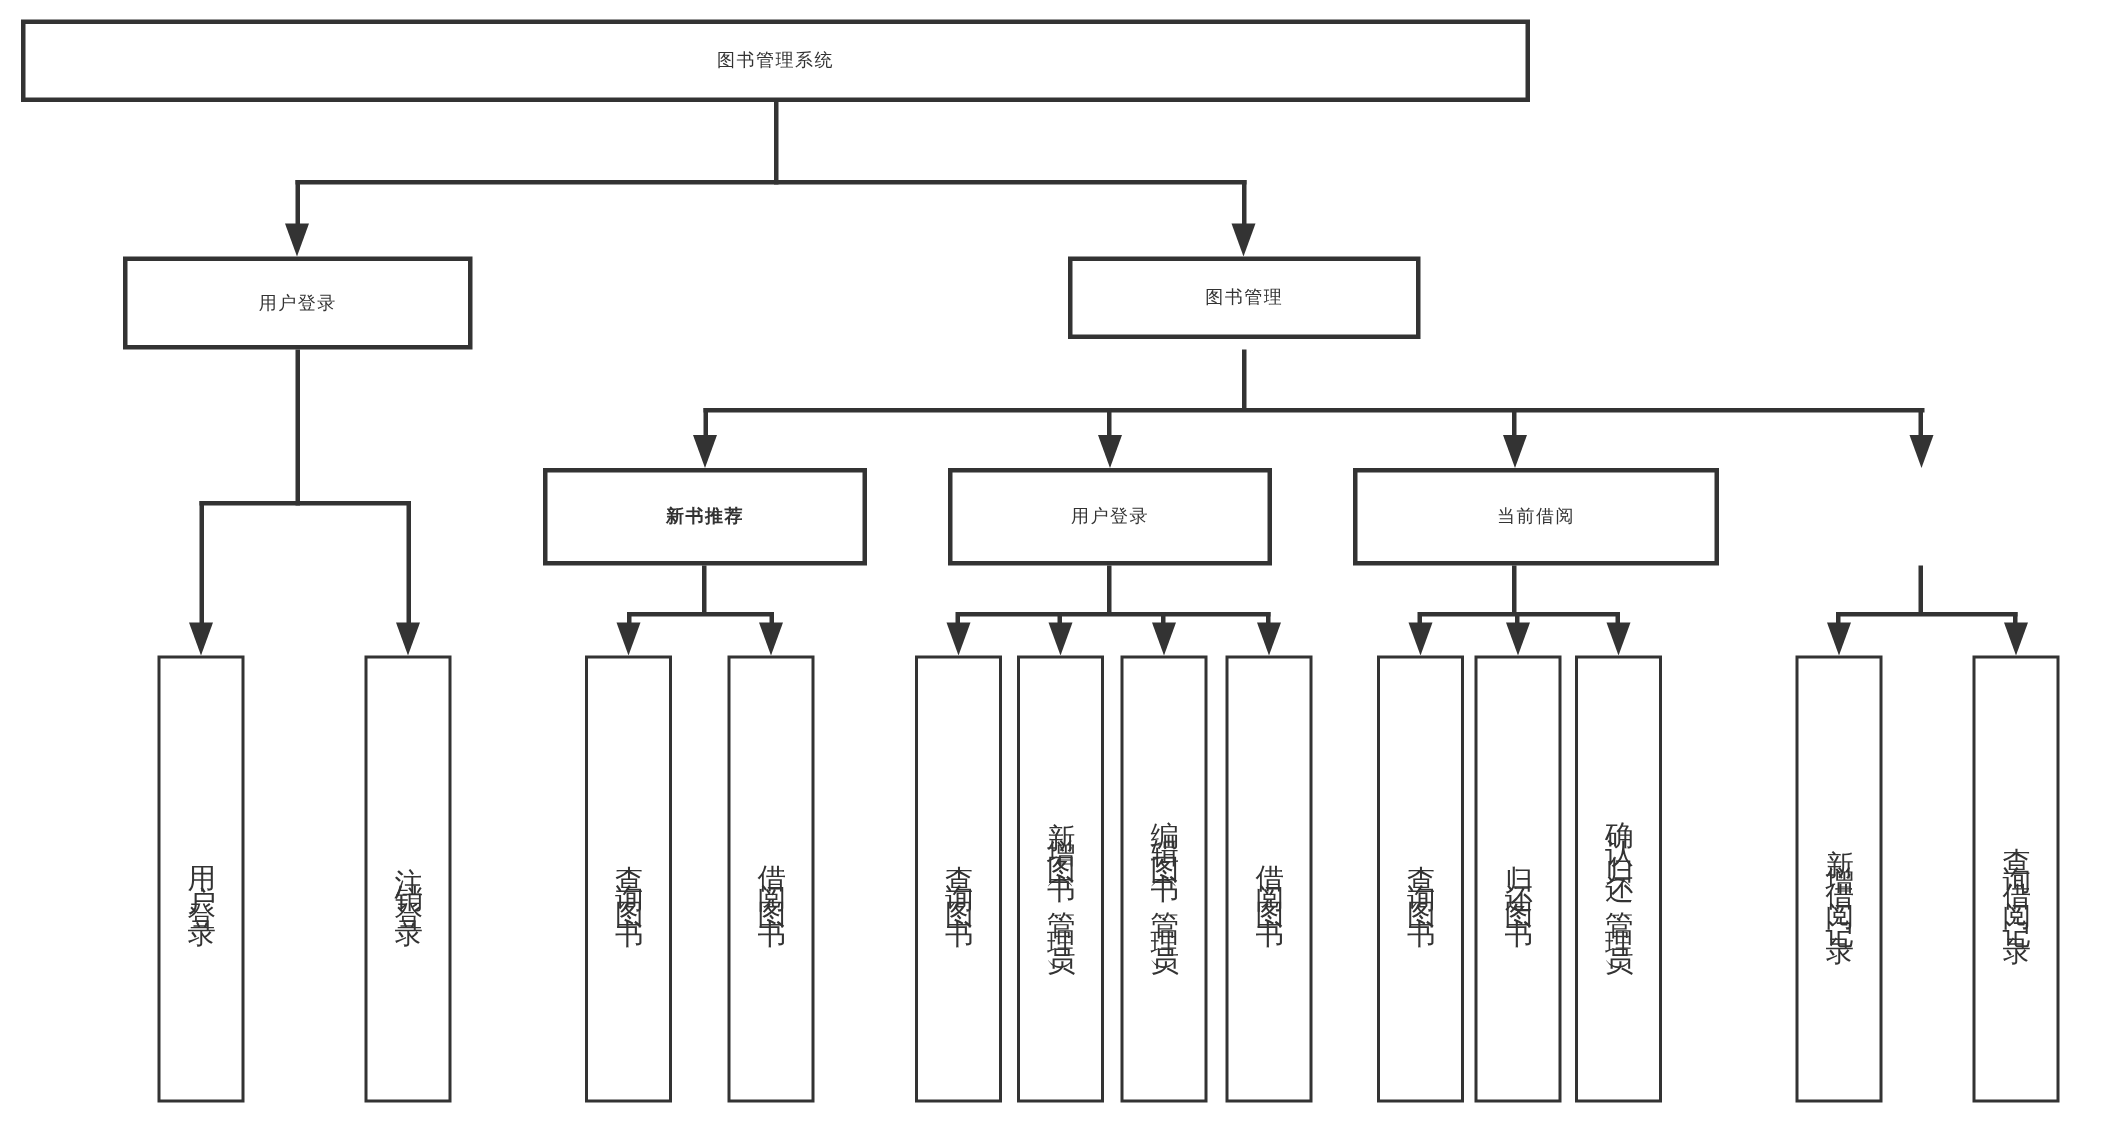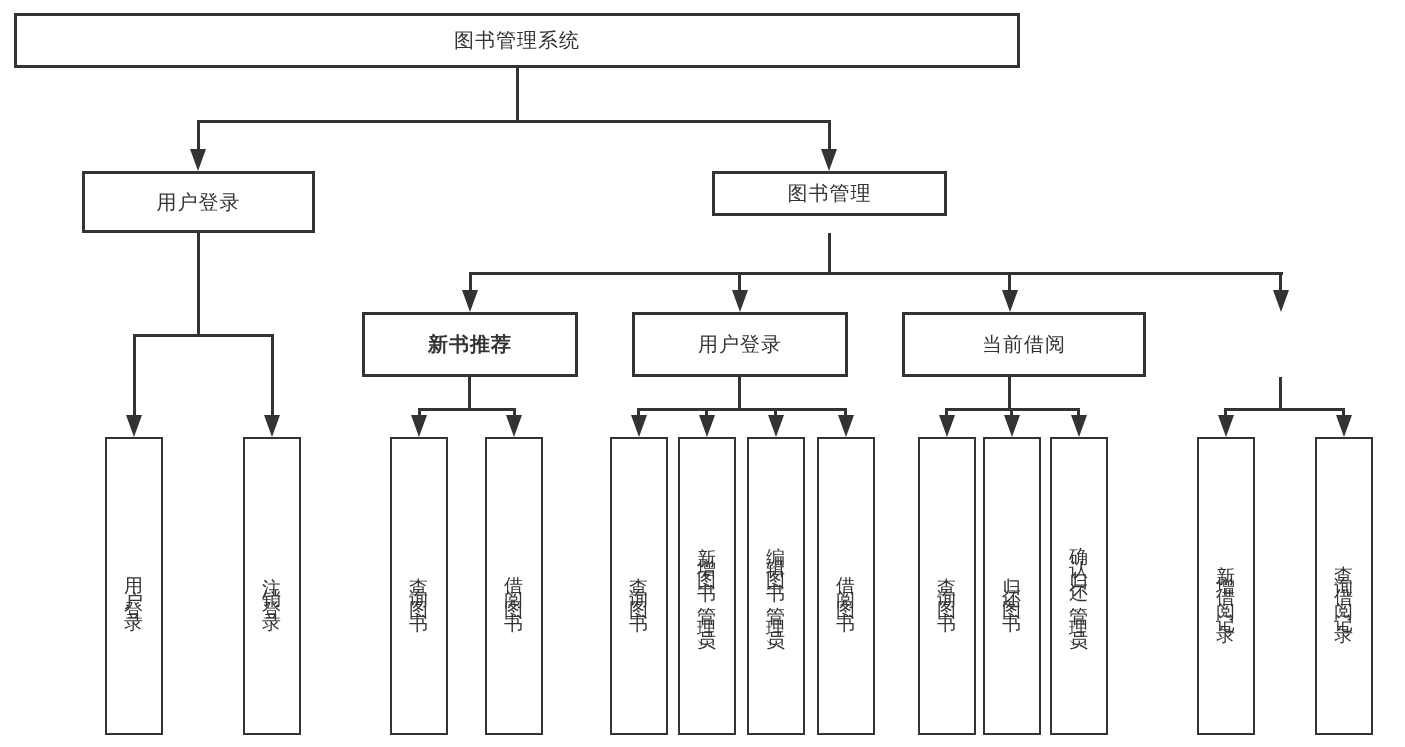--- a/index.html
+++ b/index.html
@@ -14,21 +14,21 @@
     position:absolute;
     background:#ffffff;
     border:3px solid #333333;
     box-sizing:border-box;
     display:flex;
     align-items:center;
     justify-content:center;
   }
   .leaf { border-width:2px; }
   .h-label {
-    font-size:20px;
+    font-size:12px;
     color:#333333;
     letter-spacing:1px;
     white-space:nowrap;
   }
   .v-label {
     writing-mode:vertical-rl;
     text-orientation:mixed;
     font-size:19px;
     letter-spacing:12px;
     line-height:1;
@@ -52,21 +52,21 @@
     right:7px;
     bottom:3px;
     font-size:21px;
     color:#9b9ba1;
     white-space:nowrap;
   }
 
   
   #b-root    { left:14px;   top:13px;  width:1006px; height:55px; }
   #b-login   { left:82px;   top:171px; width:233px;  height:62px; }
-  #b-mgmt    { left:712px;  top:171px; width:235px;  height:45px;text-align:center; }
+  #b-mgmt    { left:712px;  top:171px; width:235px;  height:55px;text-align:center; }
   #b-l3-0    { left:362px;  top:312px; width:216px;  height:65px;font-weight:bold; }
   #b-l3-1    { left:632px;  top:312px; width:216px;  height:65px; }
   #b-l3-2    { left:902px;  top:312px; width:244px;  height:65px; }
   #b-l3-3    { left:1173px; top:312px; width:216px;  height:65px; }
   .leaf      { top:437px; width:58px; height:298px; }
   #b-a0 { left:105px; }  #b-a1 { left:243px; }
   #b-b0 { left:390px; }  #b-b1 { left:485px; }
   #b-c0 { left:610px; }  #b-c1 { left:678px; }  #b-c2 { left:747px; }  #b-c3 { left:817px; }
   #b-d0 { left:918px; }  #b-d1 { left:983px; }  #b-d2 { left:1050px; }
   #b-e0 { left:1197px; } #b-e1 { left:1315px; }

